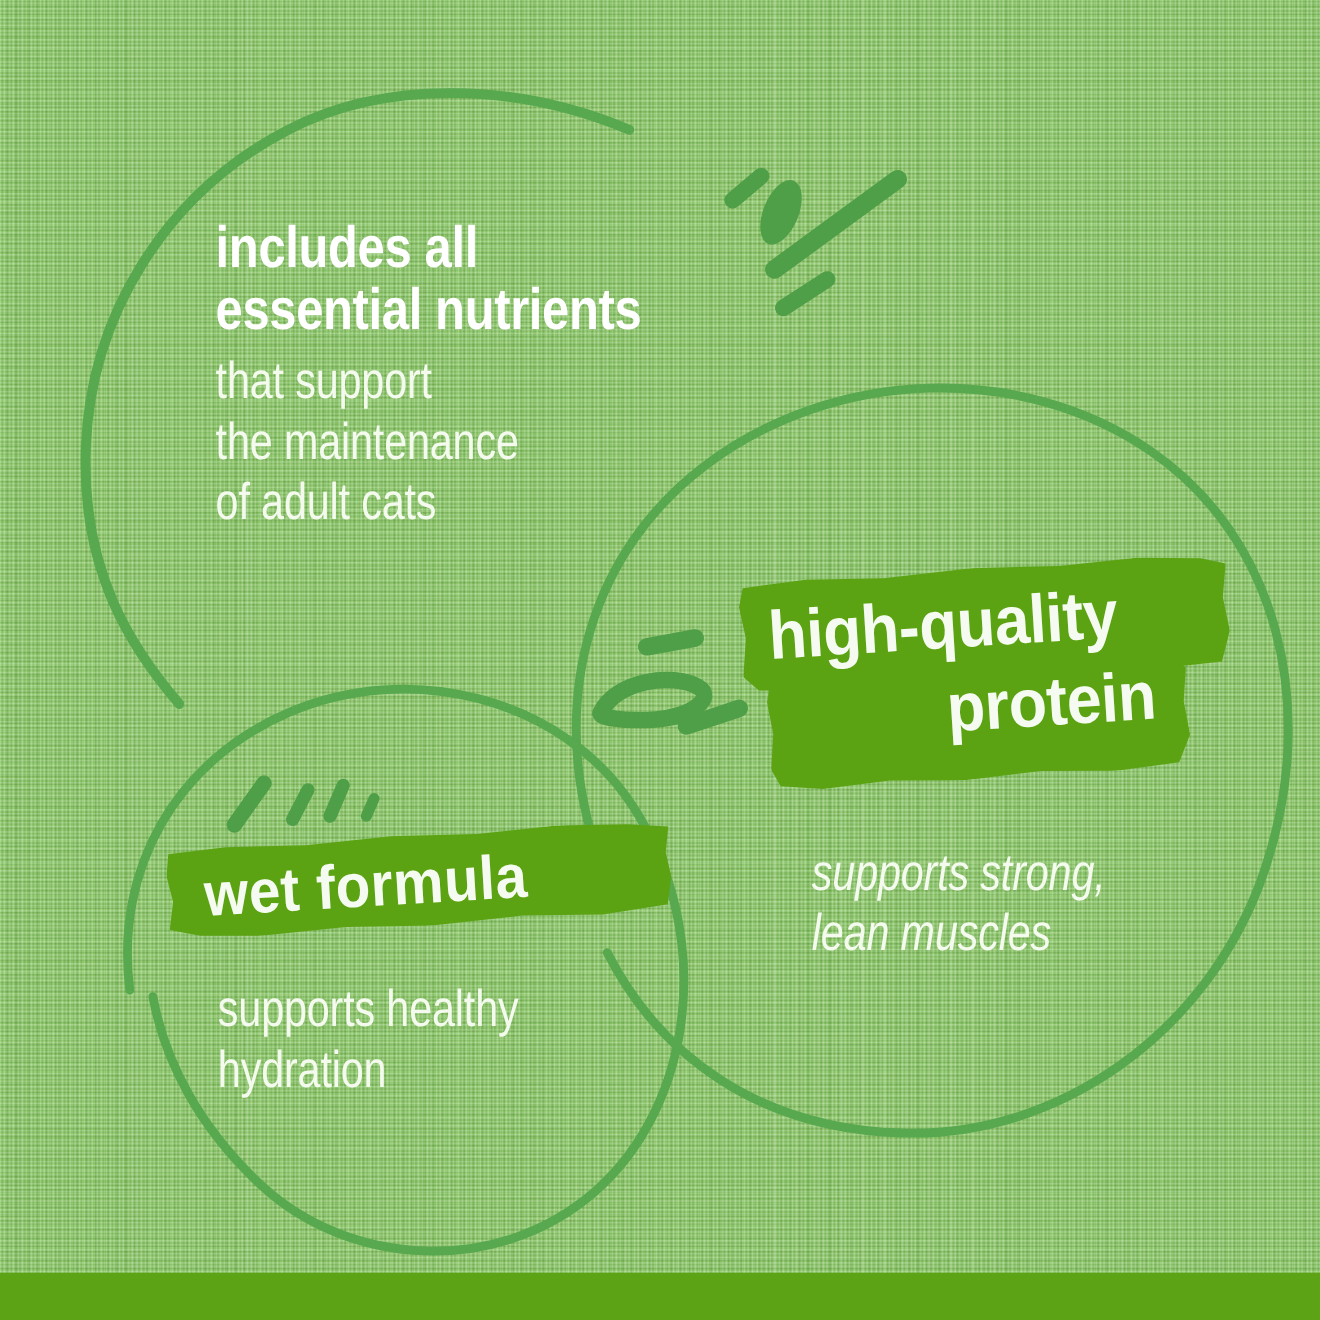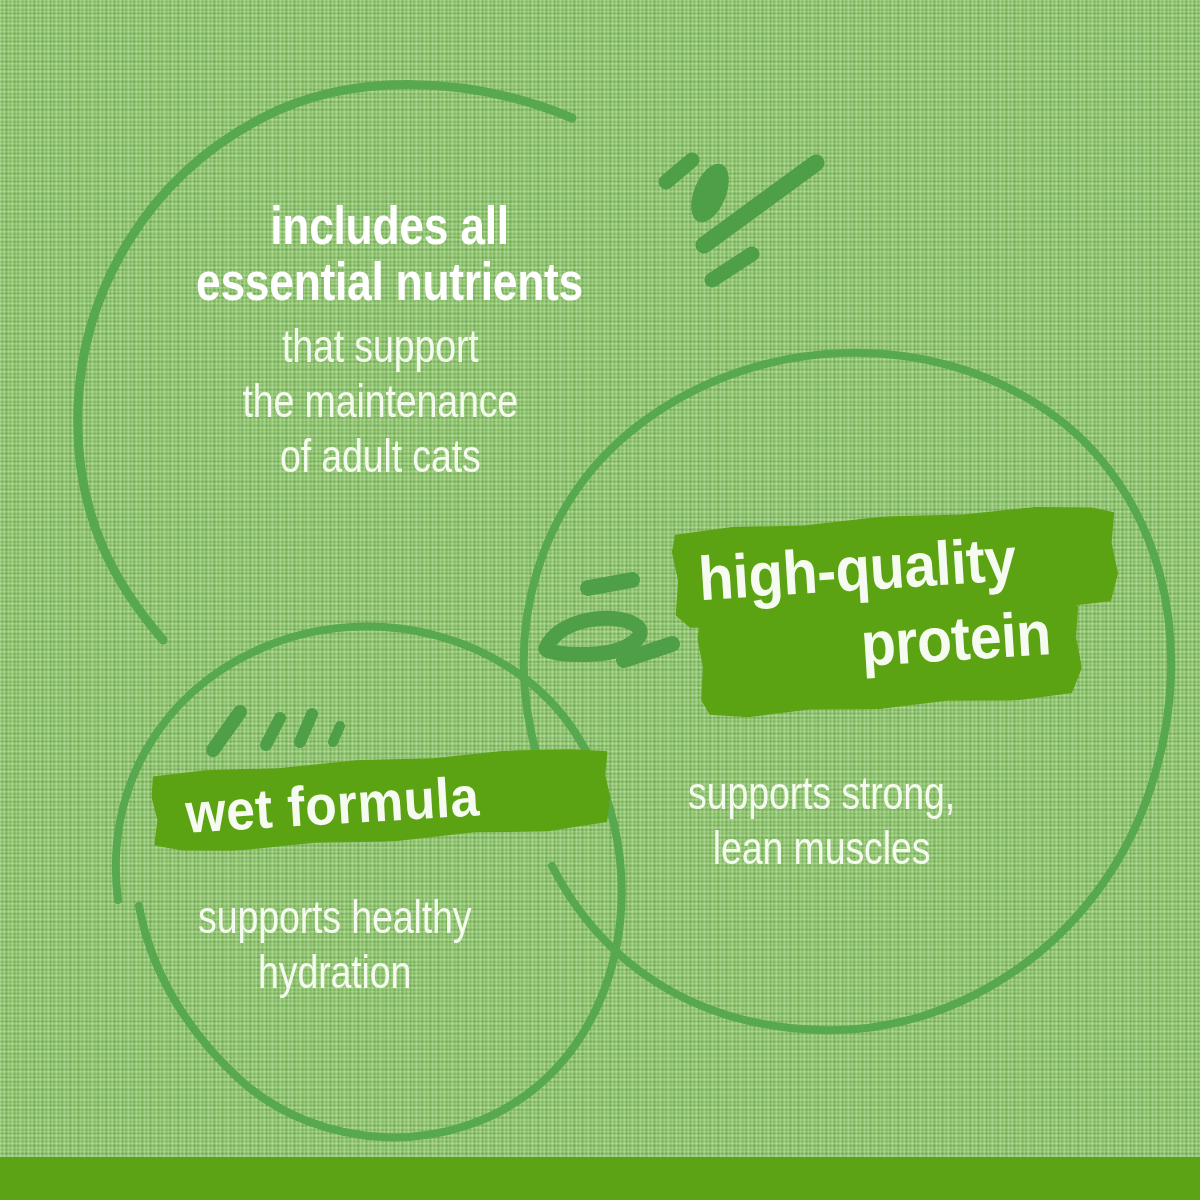--- a/index.html
+++ b/index.html
@@ -55,21 +55,21 @@
 
   
   .vectors {
     position: absolute;
     inset: 0;
     width: 1200px;
     height: 1200px;
   }
 
   
-  .callout { position: absolute; text-align: center; }
+  .callout { position: absolute; }
 
   .headline {
     color: #ffffff;
     font-weight: 700;
     font-size: 53px;
     line-height: 1.05;
     letter-spacing: -0.4px;
     transform: scaleX(0.84);
     transform-origin: left top;
     white-space: nowrap;
@@ -229,21 +229,21 @@
     <div class="body">of adult cats</div>
   </div>
 
   <div class="badge" id="badge-protein">
     <span class="badge-band band-top"></span>
     <span class="badge-band band-bottom"></span>
     <span class="badge-text line1">high-quality</span>
     <span class="badge-text line2">protein</span>
   </div>
 
-  <div class="callout" id="callout-protein-body" style="left:688px; top:766px;">
+  <div class="callout" id="callout-protein-body" style="left:738px; top:766px;font-style:italic;">
     <div class="body">supports strong,</div>
     <div class="body">lean muscles</div>
   </div>
 
   <div class="badge" id="badge-wet">
     <span class="badge-band"></span>
     <span class="badge-text">wet formula</span>
   </div>
 
   <div class="callout" id="callout-wet-body" style="left:186px; top:890px;margin-left:12px;">

